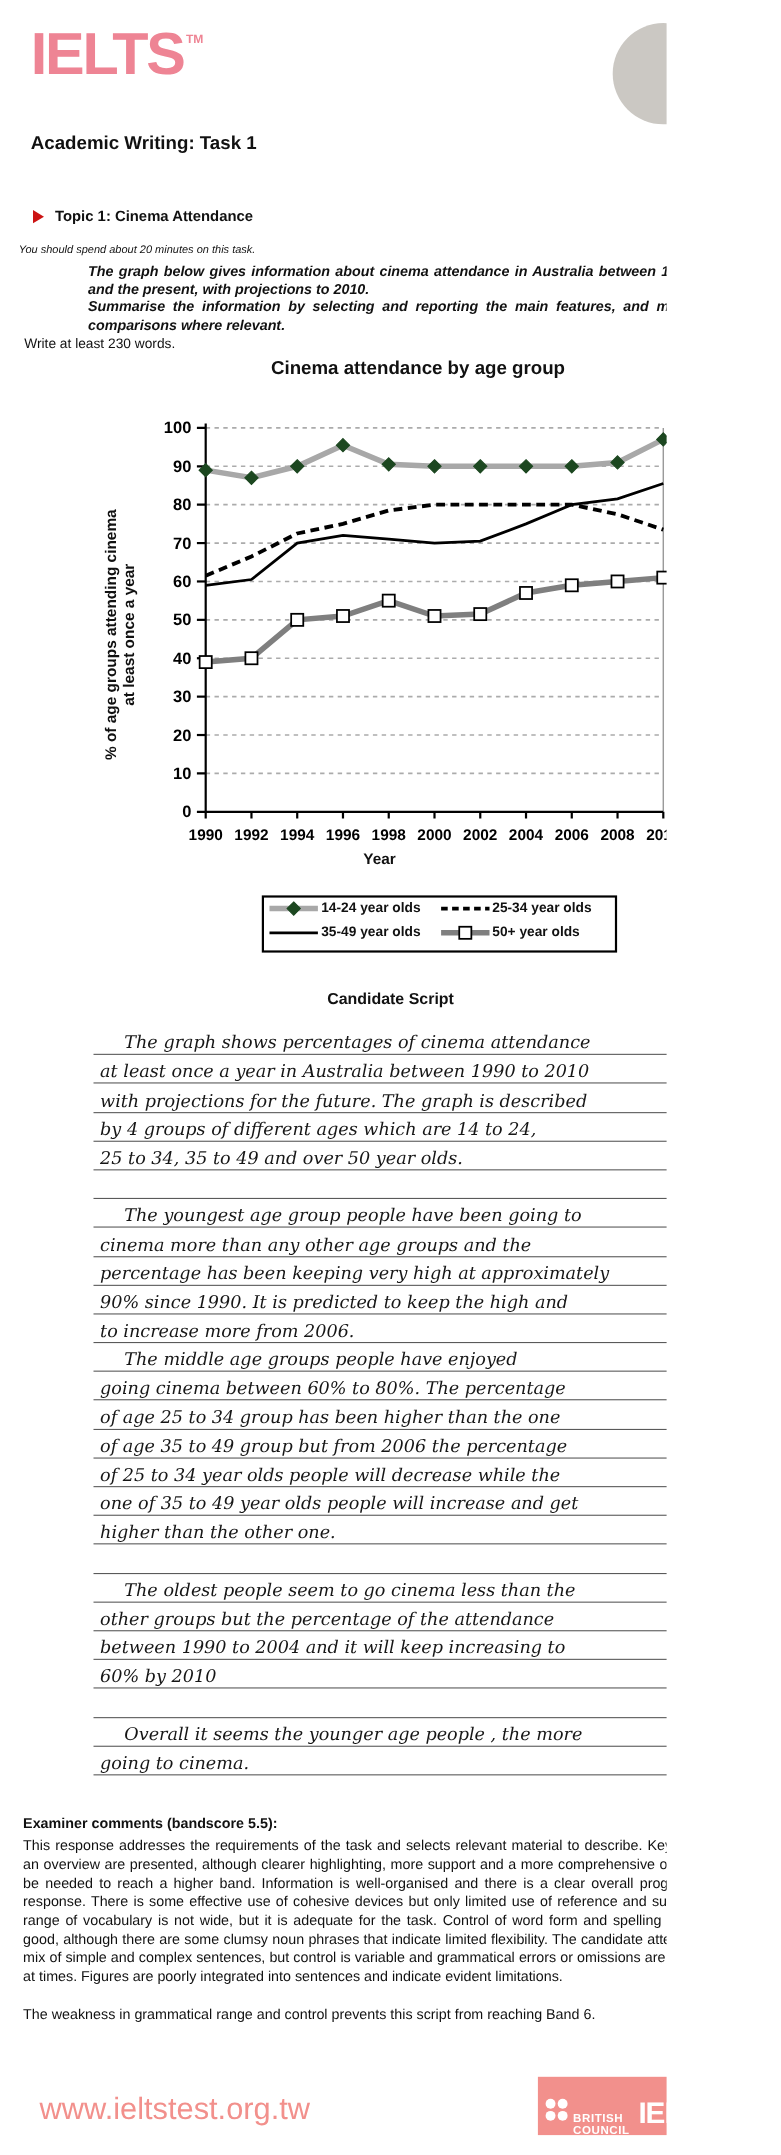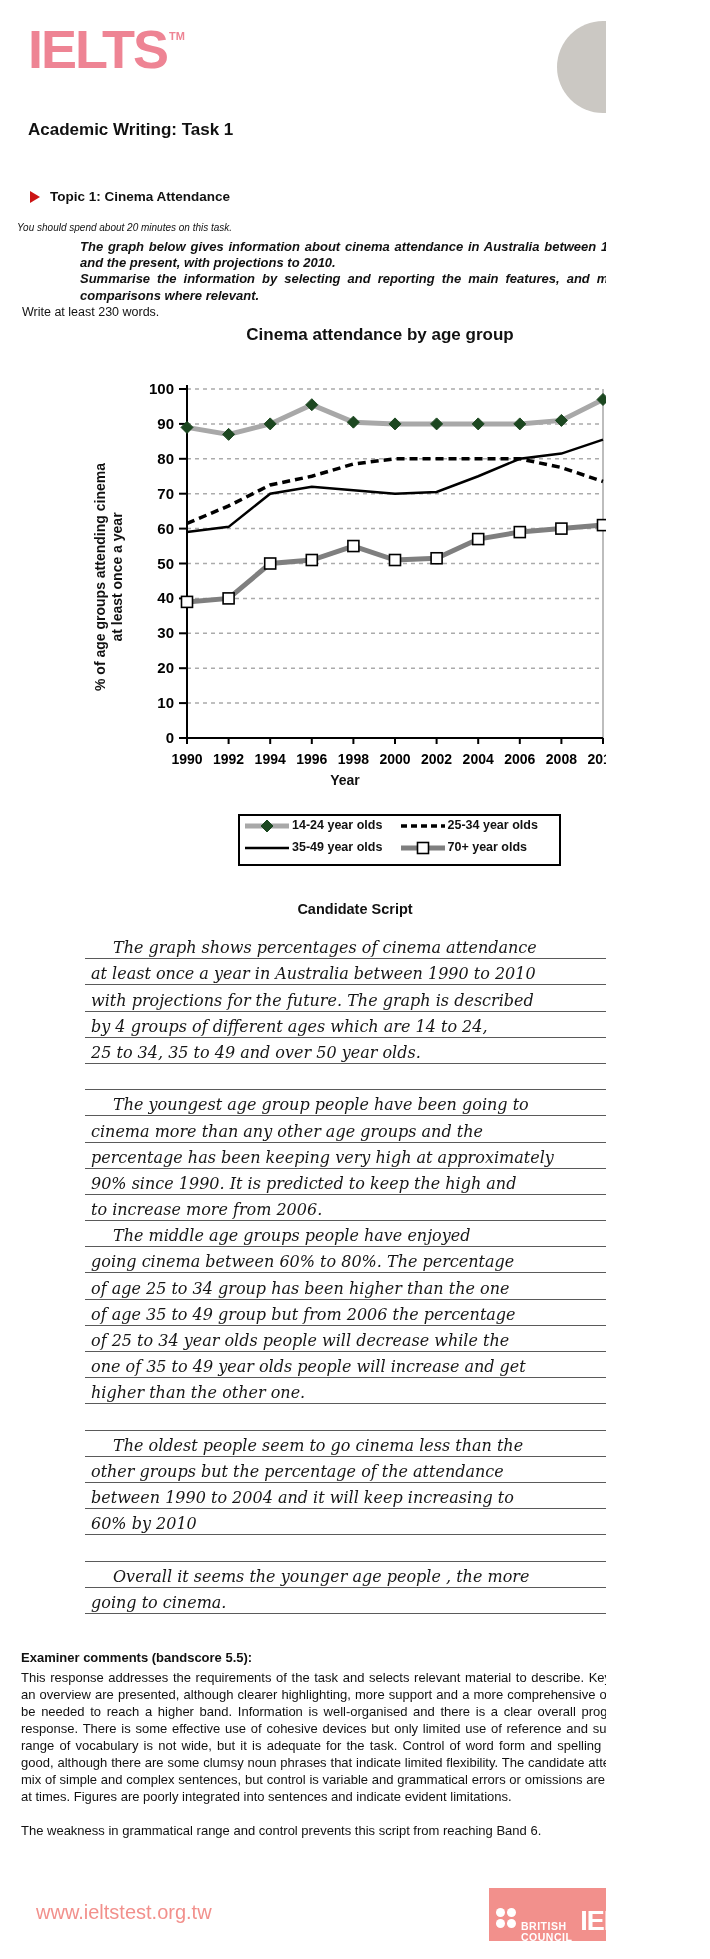--- a/index.html
+++ b/index.html
@@ -50,21 +50,21 @@
   .hw-line.indent{padding-left:28px;}
 
   
   .ex-heading{position:absolute;left:21px;top:1650px;font-size:13px;font-weight:bold;}
   .ex-body{position:absolute;left:21px;top:1669px;width:668px;font-size:13px;
            line-height:17px;text-align:justify;}
   .ex-conclusion{position:absolute;left:21px;top:1822px;width:668px;font-size:13px;
            line-height:17px;}
 
   
-  .footer-url{position:absolute;left:36px;top:1901px;font-size:20px;color:#F2908C;}
+  .footer-url{position:absolute;left:36px;top:1901px;font-size:28px;color:#F2908C;}
   .bc-box{position:absolute;left:489px;top:1888px;width:201px;height:53px;background:#F2908C;
           color:#fff;box-sizing:border-box;padding:5px 7px 3px 7px;}
   .bc-top{display:flex;align-items:center;}
   .bc-dots{display:grid;grid-template-columns:9px 9px;grid-gap:2px;margin-right:5px;}
   .bc-dots i{width:9px;height:9px;border-radius:50%;background:#fff;}
   .bc-name{font-size:10.5px;font-weight:bold;line-height:10.5px;letter-spacing:.5px;margin-top:28px;}
   .bc-ielts{font-size:27px;font-weight:bold;line-height:24px;margin-left:8px;letter-spacing:-1px;}
   .bc-ielts sup{font-size:7px;vertical-align:14px;letter-spacing:0;}
   .bc-cn{font-size:9.5px;letter-spacing:2px;margin-top:3px;text-align:center;white-space:nowrap;}
 </style>
@@ -208,21 +208,21 @@
         <svg width="46" height="16">
           <line x1="1" y1="8" x2="45" y2="8" stroke="#000000" stroke-width="2.5"></line>
         </svg>
         <span class="lab">35-49 year olds</span>
       </div>
       <div class="legend-item">
         <svg width="46" height="16">
           <line x1="1" y1="8" x2="45" y2="8" stroke="#7F7F7F" stroke-width="5"></line>
           <rect x="17.5" y="2.5" width="11" height="11" fill="#FFFFFF" stroke="#000" stroke-width="1.6"></rect>
         </svg>
-        <span class="lab">70+ year olds</span>
+        <span class="lab">50+ year olds</span>
       </div>
     </div>
 
   <div class="cs-heading">Candidate Script</div>
   <div class="handwrite">
       <div class="hw-line indent">The graph shows percentages of cinema attendance</div>
       <div class="hw-line">at least once a year in Australia between 1990 to 2010</div>
       <div class="hw-line">with projections for the future. The graph is described</div>
       <div class="hw-line">by 4 groups of different ages which are 14 to 24,</div>
       <div class="hw-line">25 to 34, 35 to 49 and over 50 year olds.</div>

